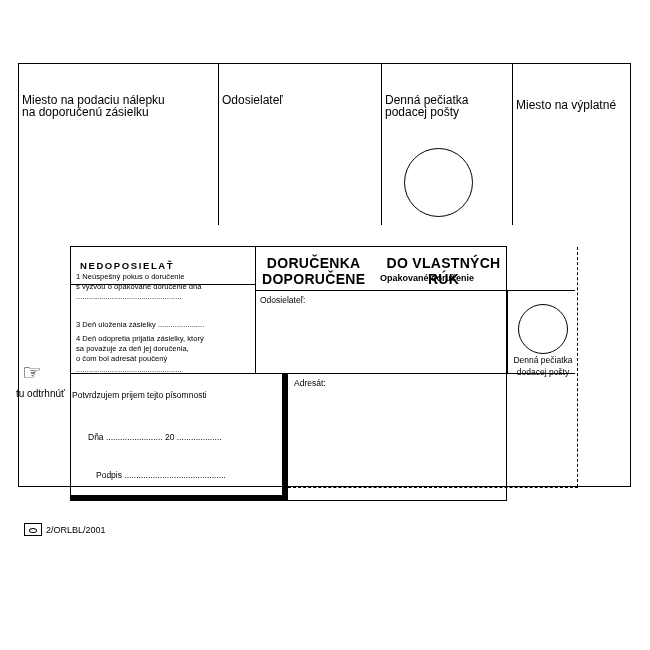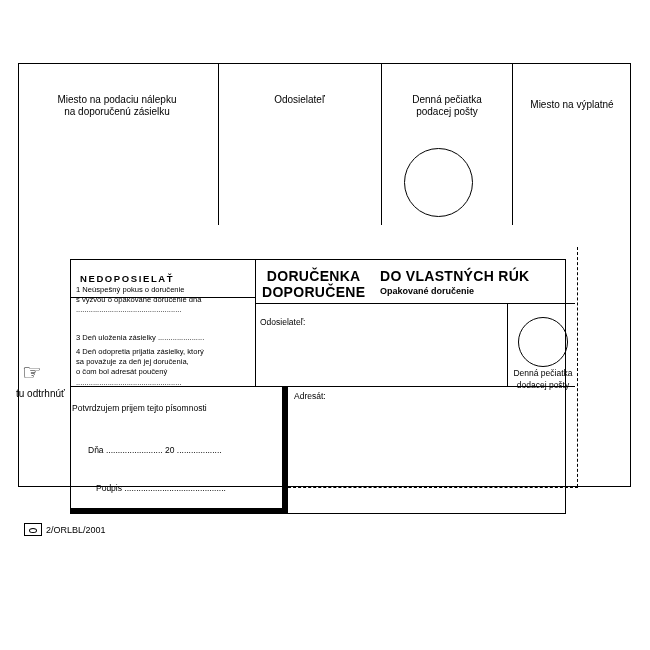--- a/index.html
+++ b/index.html
@@ -30,43 +30,42 @@
 
   
   .vline {
     position: absolute;
     width: 0;
     border-left: 1px solid #000;
   }
 
   .top-label {
     position: absolute;
-    font-size: 10px;
+    font-size: 12px;
     line-height: 12px;
-    text-align: center;
+    text-align: left;
     color: #000;
     white-space: pre-line;
   }
 
   .stamp-circle {
     position: absolute;
     border: 1px solid #000;
     border-radius: 50%;
     box-sizing: border-box;
   }
 
   
   .card {
     position: absolute;
     left: 70px;
     top: 246px;
-    width: 496px;
+    width: 437px;
     height: 255px;
     box-sizing: border-box;
-    margin-top: 13px;
   }
   .card-outline {
     position: absolute;
     left: 0; top: 0;
     width: 100%; height: 100%;
     border: 1px solid #000;
     box-sizing: border-box;
   }
   
   .card-thick-bottom {
@@ -224,21 +223,21 @@
     <div class="numlist" style="left:6px; top:88px; width:176px;">4 Deň  odopretia prijatia zásielky, ktorý
    sa považuje za  deň  jej doručenia,
    o čom bol adresát poučený
    ..................................................</div>
 
     <div class="title-big" style="left:192px; top:9px;">DORUČENKA
 DOPORUČENE</div>
     <div class="title-big" style="left:310px; top:9px;">DO VLASTNÝCH RÚK</div>
     <div class="title-sub" style="left:310px; top:26px;">Opakované doručenie</div>
 
-    <div class="t" style="left:190px; top:58px;">Odosielateľ:</div>
+    <div class="t" style="left:190px; top:49px;">Odosielateľ:</div>
 
     <div class="stamp-circle" style="left:448px; top:58px; width:50px; height:50px;"></div>
     <div class="t" style="left:441px; top:109px; width:64px; text-align:center;">Denná pečiatka
 dodacej pošty</div>
 
     <div class="t" style="left:224px; top:132px;">Adresát:</div>
 
     <div class="t" style="left:2px; top:144px;">Potvrdzujem prijem tejto písomnosti</div>
     <div class="t" style="left:18px; top:186px;">Dňa ........................  20 ...................</div>
     <div class="t" style="left:18px; top:224px;padding-left:8px;">Podpis ...........................................</div>

